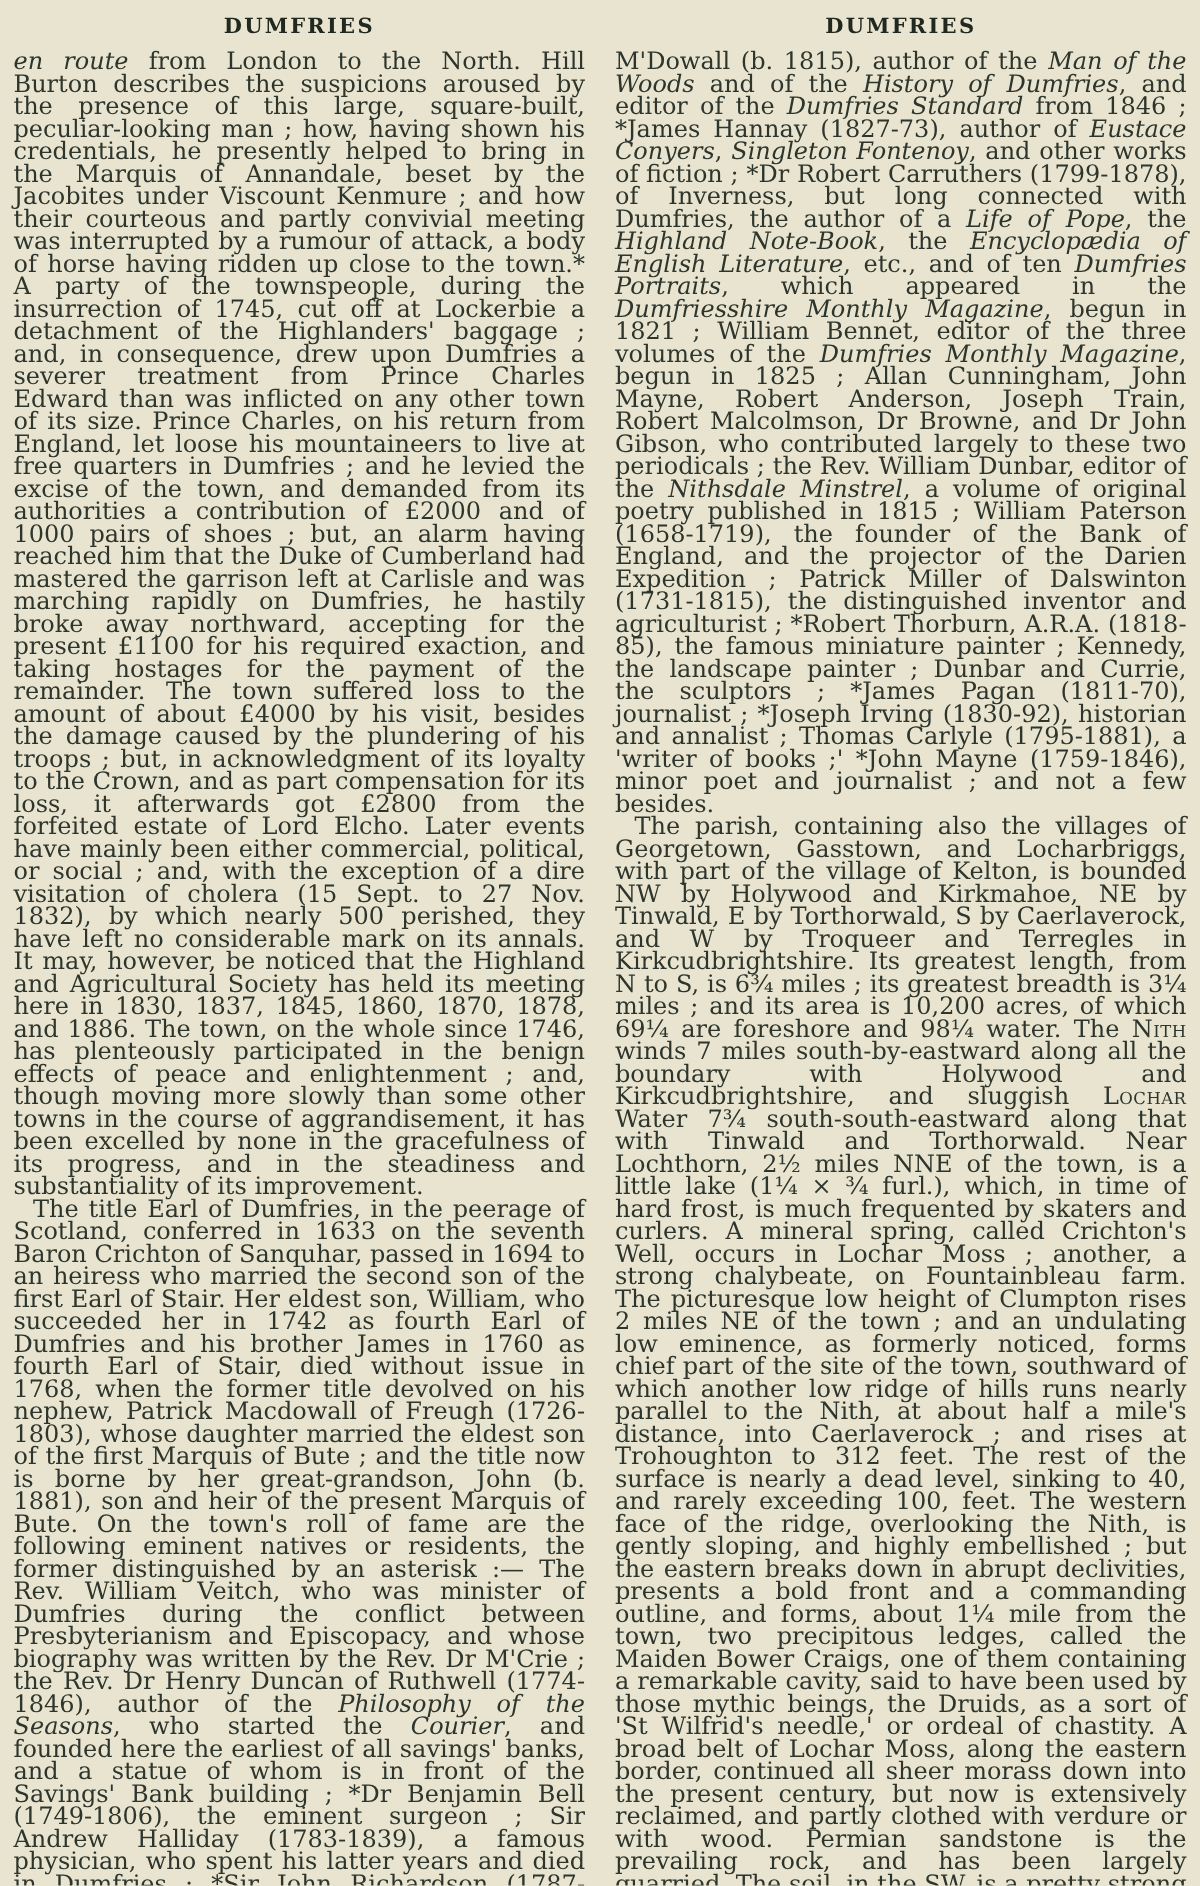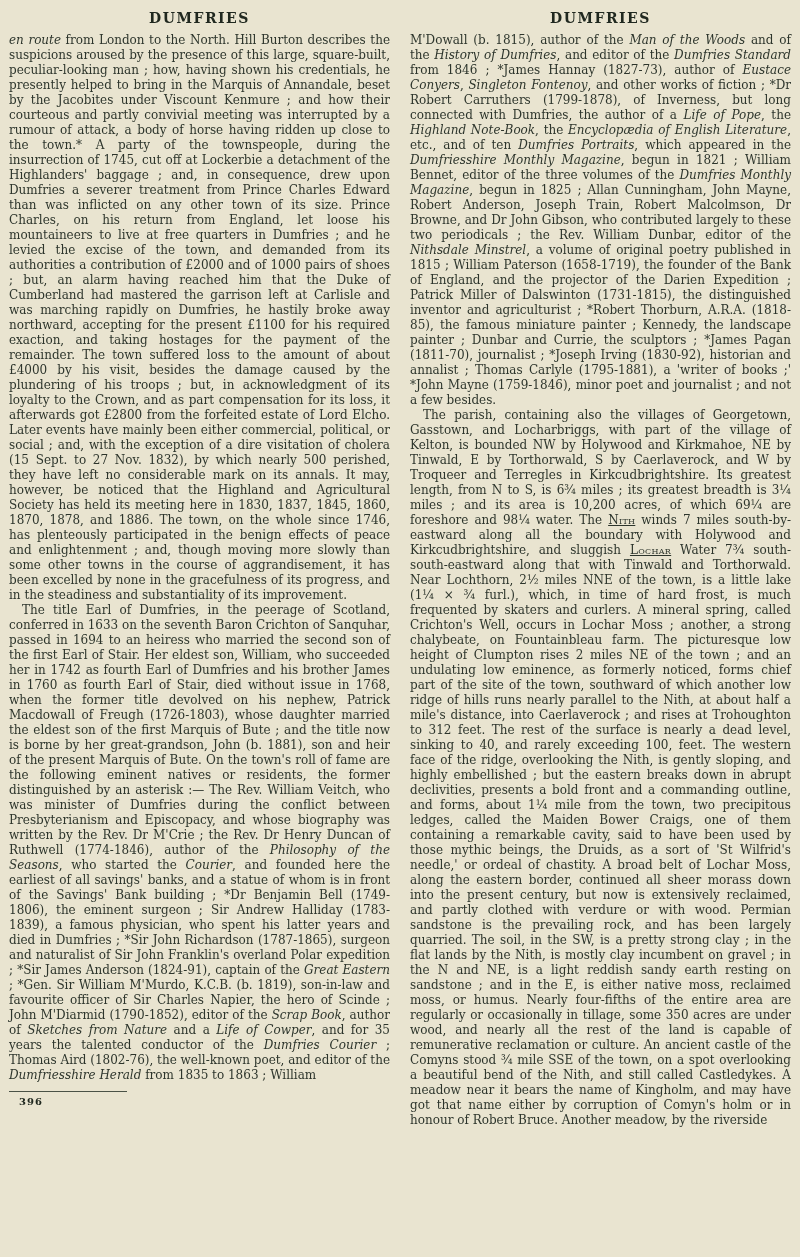--- a/index.html
+++ b/index.html
@@ -26,27 +26,27 @@
     text-align: center;
     font-weight: bold;
     font-size: 14px;
     letter-spacing: 1.5px;
     color: #20281f;
     margin: 2px 0 7px 0;
   }
   .para {
     margin: 0;
     text-align: justify;
-    font-size: 12px;
+    font-size: 16px;
     line-height: 15px;
     hyphens: auto;
     -webkit-hyphens: auto;
   }
   .para.indent { text-indent: 13px; }
-  sc { font-variant: small-caps; letter-spacing: 0.3px; text-decoration: underline; }
+  sc { font-variant: small-caps; letter-spacing: 0.3px; }
   .footnote-rule {
     width: 118px;
     height: 0;
     border-top: 1px solid #4a5246;
     margin: 8px 0 4px 0;
   }
   .footnote {
     margin: 0;
     text-align: justify;
     font-size: 10.2px;

